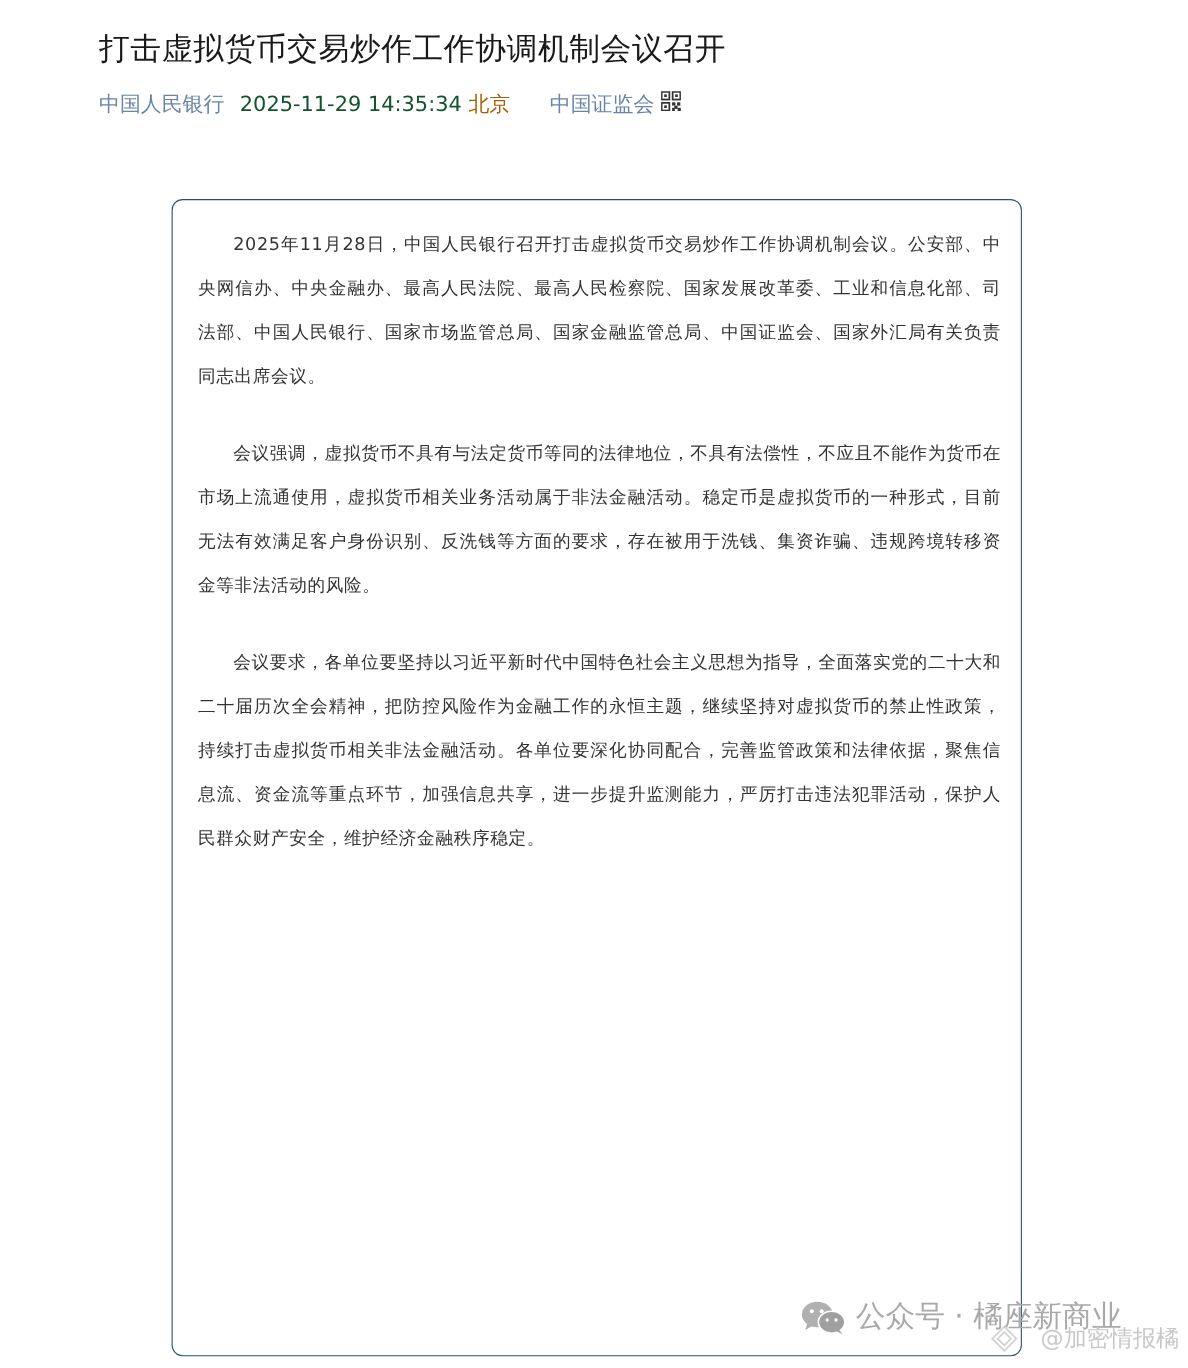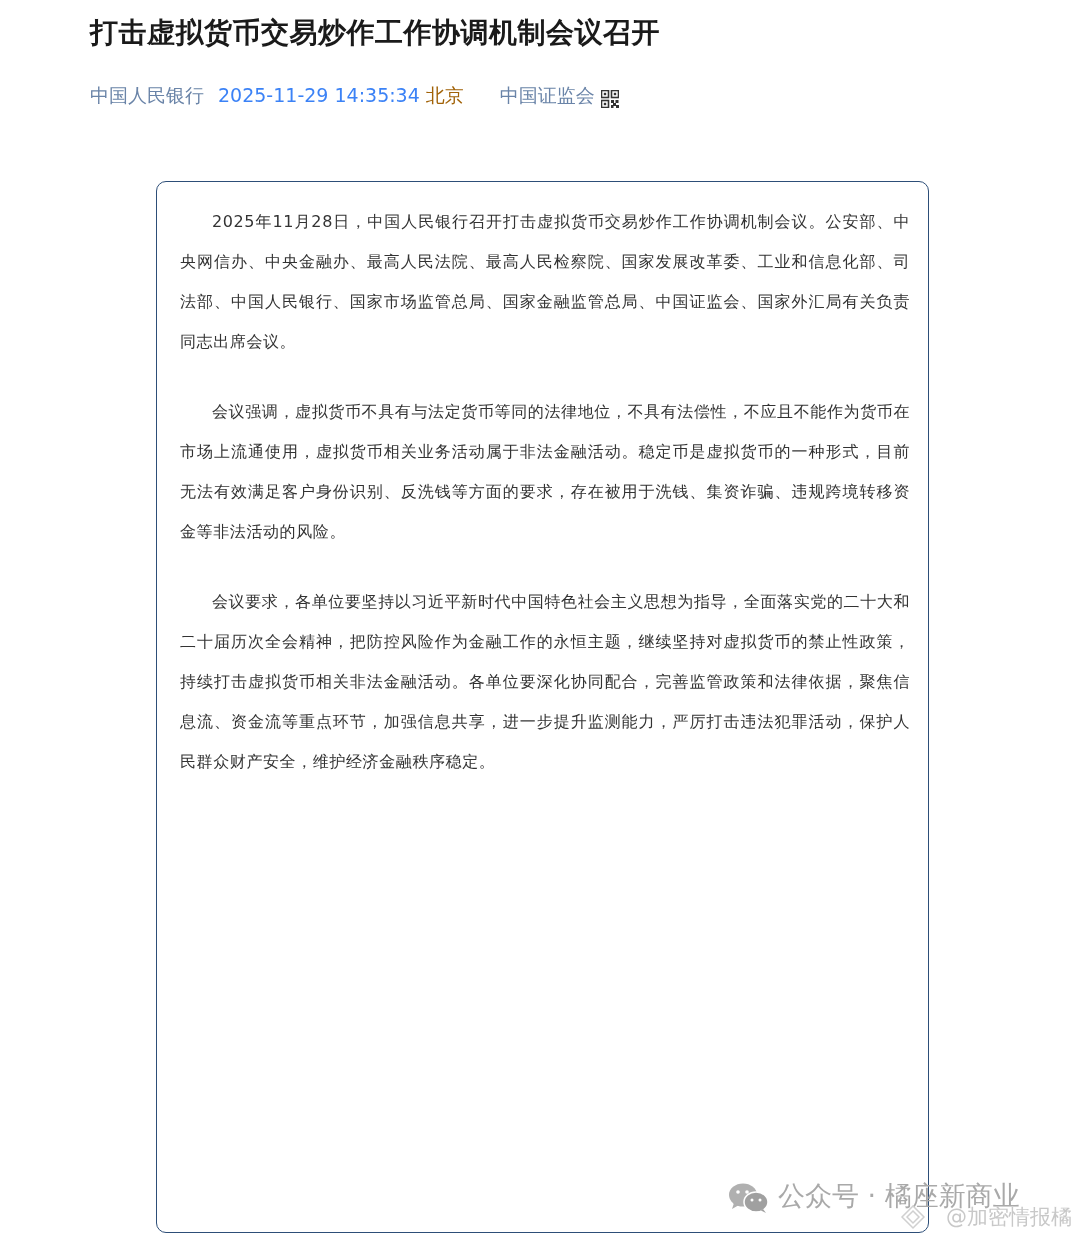--- a/index.html
+++ b/index.html
@@ -11,41 +11,41 @@
       width: 1080px;
       height: 1244px;
       position: relative;
       overflow: hidden;
       font-family: "DejaVu Sans", "Liberation Sans", sans-serif;
       color: #333333;
     }
     .title {
       position: absolute;
       left: 90px;
-      top: 12px;
+      top: 24px;
       font-size: 28px;
-      font-weight: bold;
+      font-weight: normal;
       color: #1a1a1a;
       line-height: 42px;
       letter-spacing: 0.5px;
       margin: 0;
     }
     .meta {
       position: absolute;
       left: 90px;
       top: 80px;
       height: 30px;
       display: flex;
-      align-items: center;
+      align-items: flex-start;
       font-size: 19px;
       line-height: 30px;
       white-space: nowrap;
     }
     .meta .source { color: #6a84a8; margin-right: 14px; }
-    .meta .datetime { color: #3b82f6; margin-right: 6px; }
+    .meta .datetime { color: #14532d; margin-right: 6px; }
     .meta .location { color: #a16207; margin-right: 36px; }
     .meta .mobile-read { color: #6a84a8; margin-right: 6px; cursor: pointer; }
     .qr-icon {
       width: 18px;
       height: 18px;
       display: inline-block;
       cursor: pointer;
     }
     .content-box {
       position: absolute;

